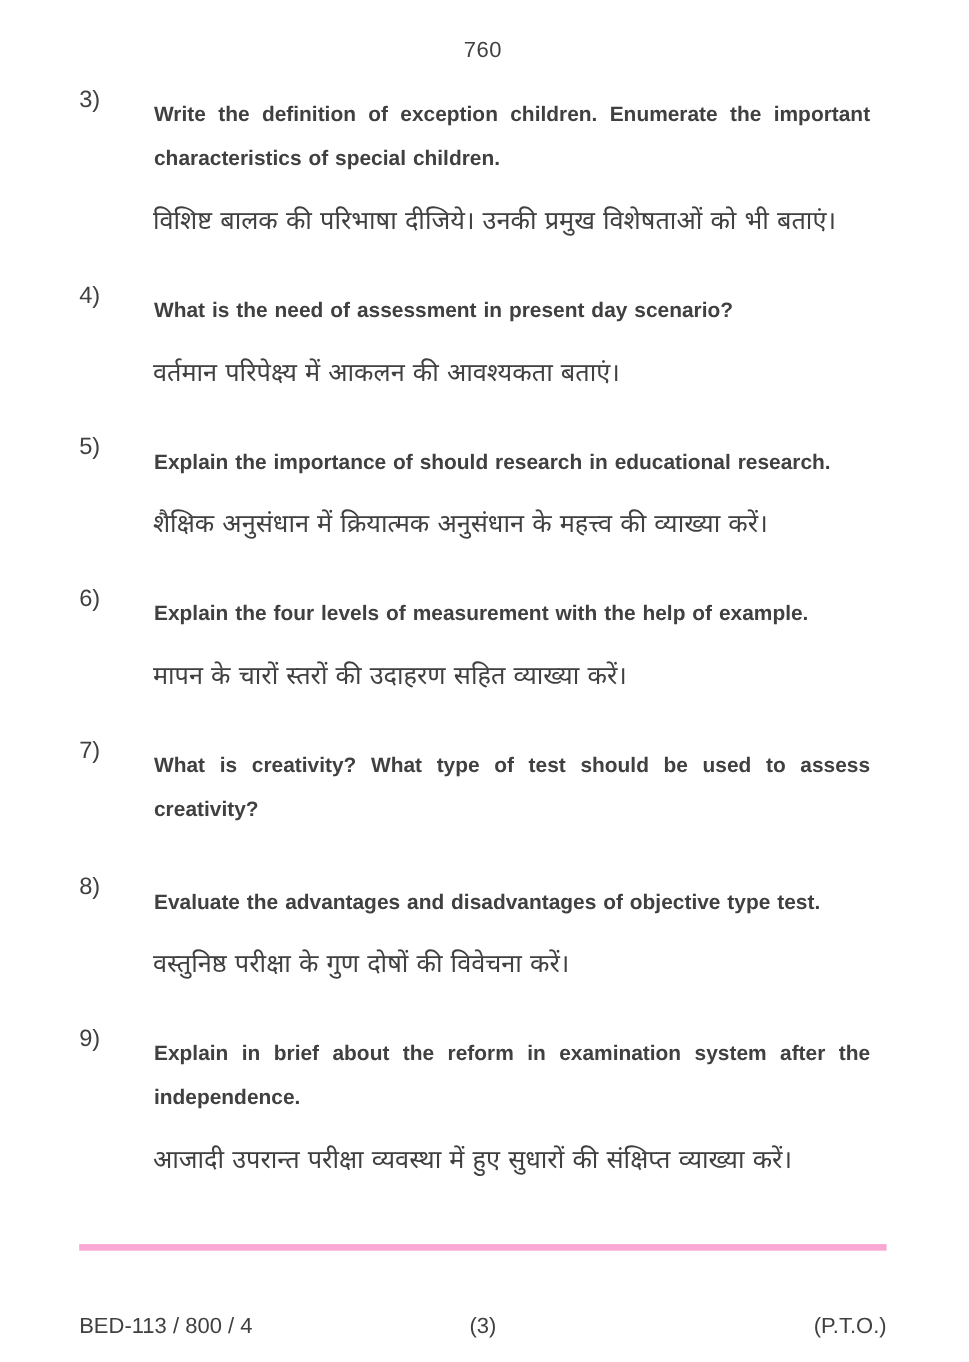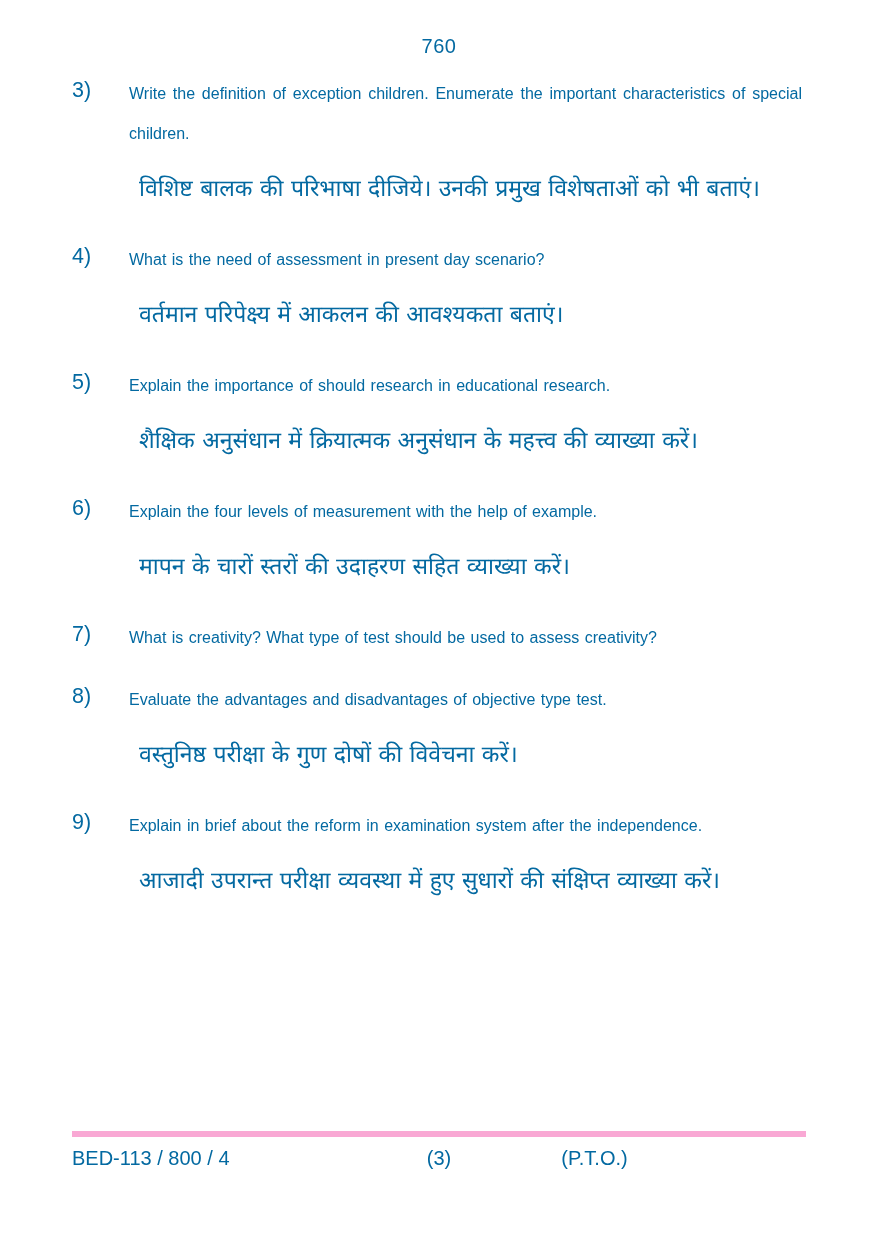--- a/index.html
+++ b/index.html
@@ -6,21 +6,21 @@
   html, body {
     margin: 0; padding: 0;
     width: 881px; height: 1238px;
     background: #ffffff;
     overflow: hidden;
   }
   .page {
     position: relative;
     width: 881px; height: 1238px;
     background: #ffffff;
-    color: #0369a1;
+    color: #404040;
     font-family: "Liberation Sans", "DejaVu Sans", sans-serif;
     padding: 34px 75px 12px 72px;
   }
   .page-number {
     text-align: center;
     font-size: 20px;
     line-height: 24px;
     margin-bottom: 12px;
     letter-spacing: 0.5px;
   }
@@ -32,26 +32,27 @@
     flex: 0 0 53px;
     width: 53px;
     font-size: 21.5px;
     line-height: 40px;
   }
   .q-body {
     flex: 1;
     min-width: 0;
   }
   .q-en {
-    margin: 4px;
-    font-size: 16px;
+    margin: 15px;
+    font-size: 19px;
     line-height: 40px;
     text-align: justify;
     text-align-last: left;
     word-spacing: 1px;
+    font-weight: bold;
   }
   .q-hi {
     margin: 14px;
     font-size: 23px;
     line-height: 40px;
     text-align: justify;
     text-align-last: left;
     word-spacing: 1px;
   }
   .footer {
@@ -61,21 +62,21 @@
     right: 75px;
     border-top: 6px solid #f9a8d4;
     padding-top: 9px;
     display: flex;
     align-items: baseline;
     font-size: 20px;
     line-height: 24px;
   }
   .footer .f-left   { flex: 1; text-align: left; }
   .footer .f-center { flex: 1; text-align: center; }
-  .footer .f-right  { flex: 1; text-align: left; }
+  .footer .f-right  { flex: 1; text-align: right; margin-top: 48px; }
 </style>
 </head>
 <body>
 
 <div class="page">
 
   <div class="page-number">760</div>
 
   <div class="question">
     <div class="q-num">3)</div>

